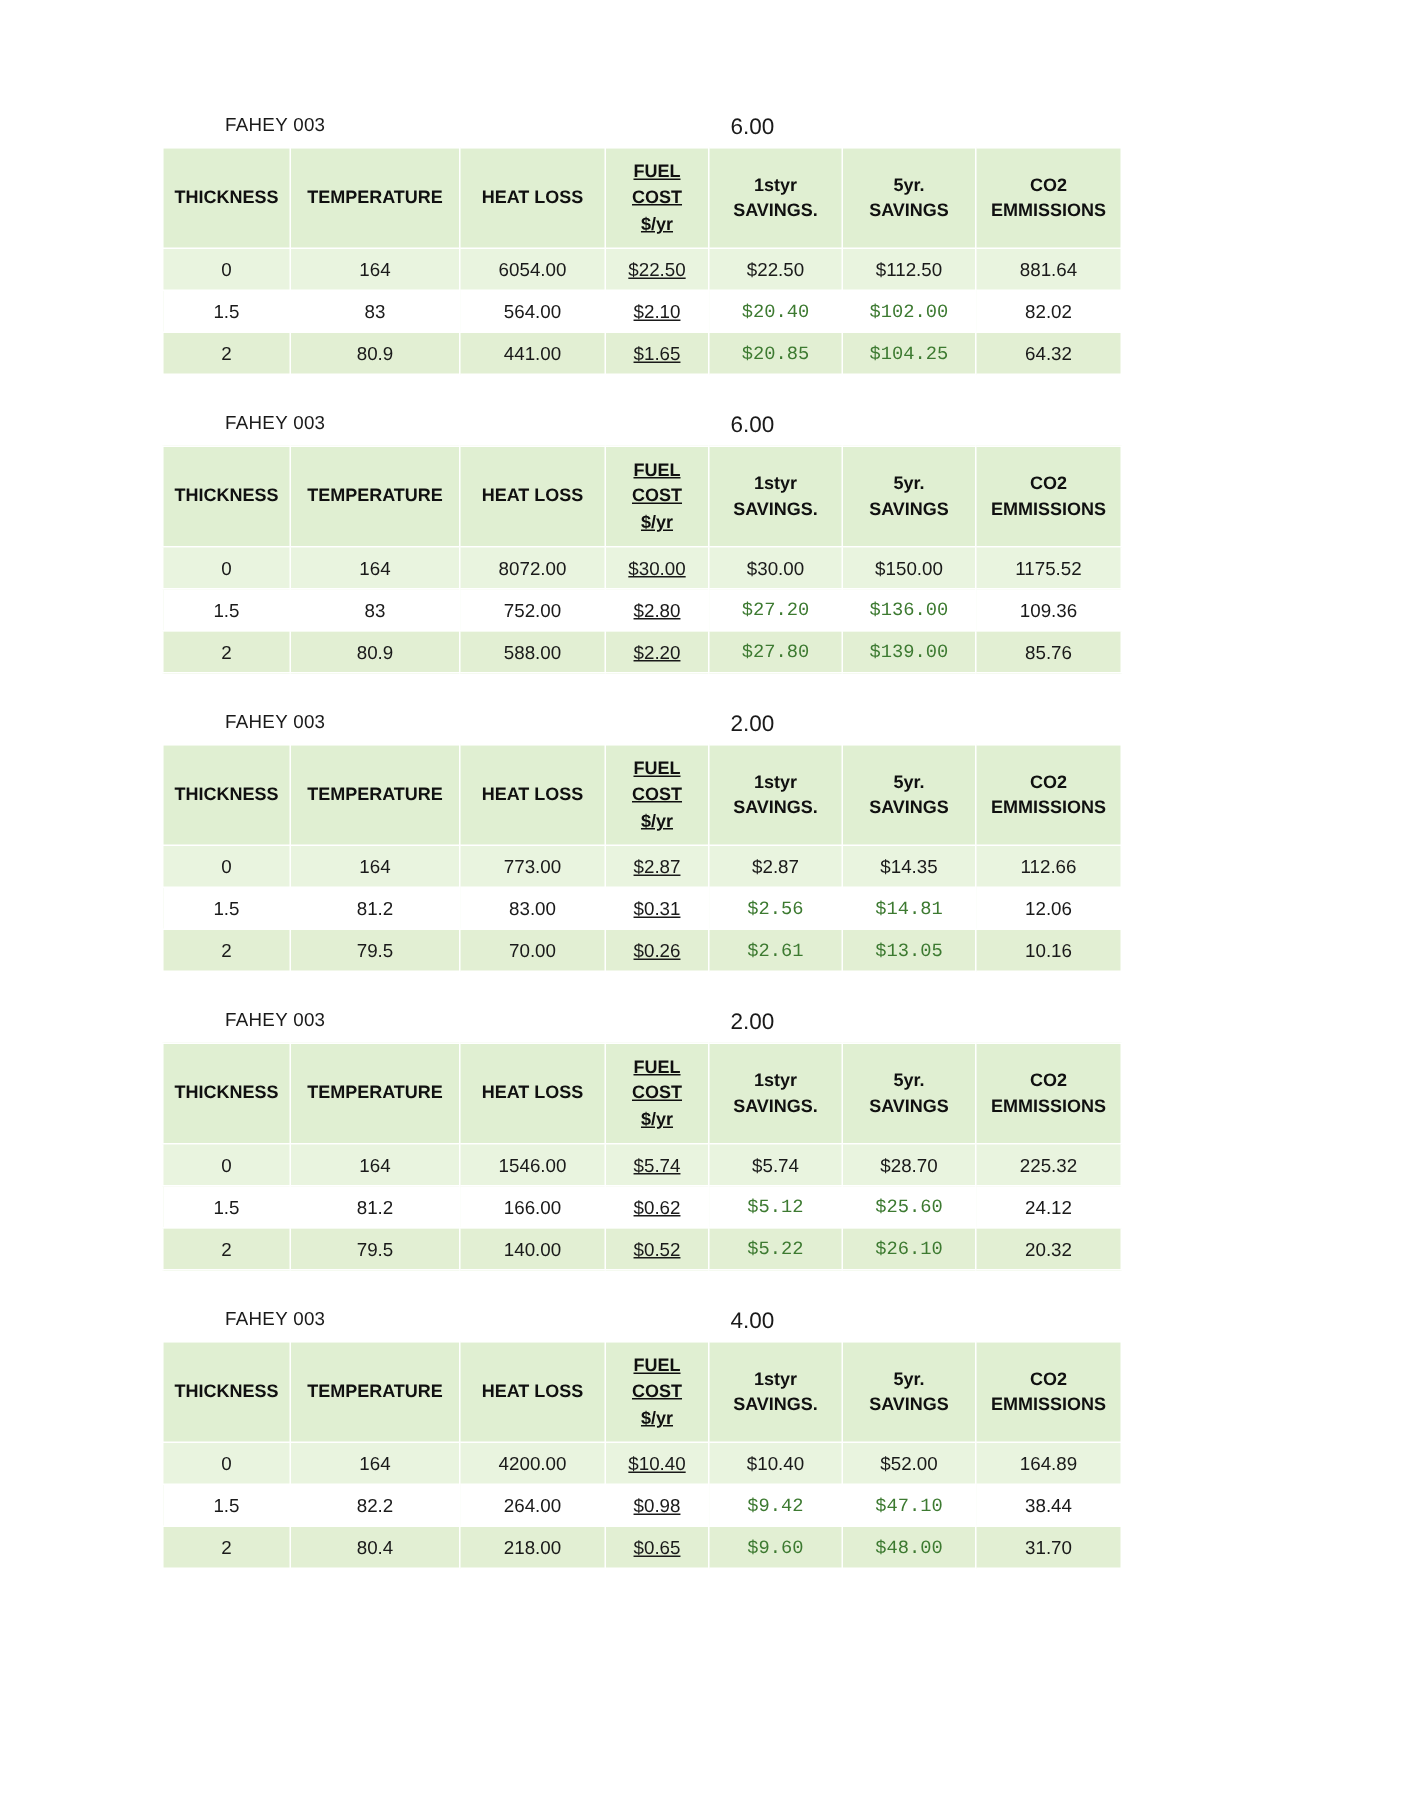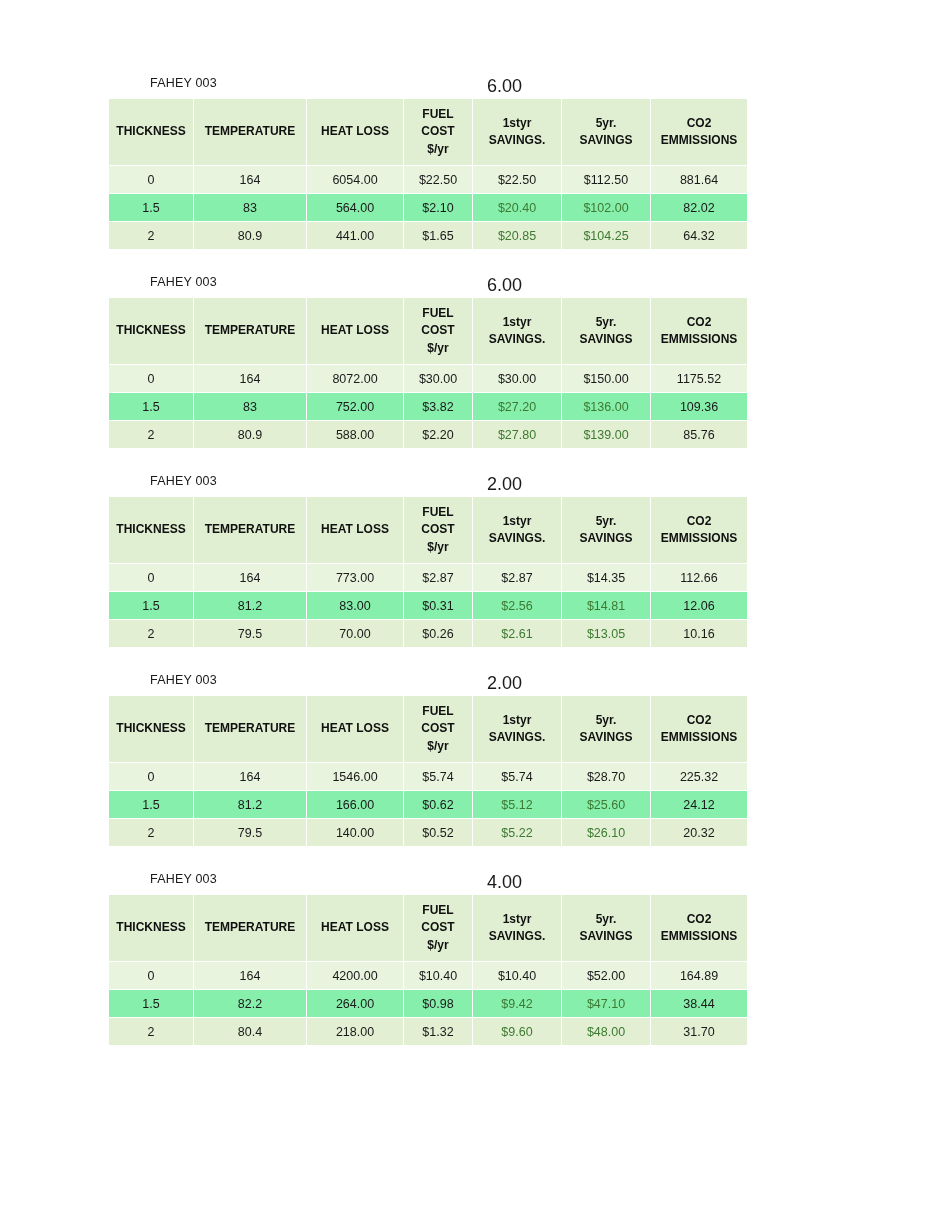--- a/index.html
+++ b/index.html
@@ -34,21 +34,21 @@
     left: 150px;
     top: 0;
     font-size: 12.5px;
     color: #1a1a1a;
     letter-spacing: 0.2px;
   }
   .block-factor {
     position: absolute;
     left: 487px;
     top: 0;
-    font-size: 18px;
+    font-size: 15px;
     color: #1a1a1a;
   }
   table.grid {
     border-collapse: collapse;
     table-layout: fixed;
     margin-left: 108px;
     background: #e6f2da;
   }
   table.grid td, table.grid th {
     border: 1px solid #ffffff;
@@ -66,35 +66,35 @@
     height: 66px;
     line-height: 1.45;
     background: #e0efd2;
     color: #101010;
   }
   table.grid tbody td {
     height: 27px;
     background: #e7f3dc;
   }
   table.grid tbody tr.r1 td { background: #e9f4df; }
-  table.grid tbody tr.r2 td { background: #86efac; }
+  table.grid tbody tr.r2 td { background: #ffffff; }
   table.grid tbody tr.r3 td { background: #e2efd3; }
   td.c-thick, th.c-thick { width: 84px; }
   td.c-temp,  th.c-temp  { width: 112px; }
   td.c-heat,  th.c-heat  { width: 96px; }
-  td.c-fuel,  th.c-fuel  { width: 68px; }
+  td.c-fuel,  th.c-fuel  { width: 68px; text-decoration: underline; }
   td.c-s1,    th.c-s1    { width: 88px; }
   td.c-s5,    th.c-s5    { width: 88px; }
   td.c-co2,   th.c-co2   { width: 96px; }
 
   td.c-thick { font-weight: bold; }
   td.c-s1 { color: #c00000; }
   td.c-s5 { color: #c00000; }
   tr.r2 td.c-s1, tr.r3 td.c-s1,
-  tr.r2 td.c-s5, tr.r3 td.c-s5 { color: #3d7a31; }
+  tr.r2 td.c-s5, tr.r3 td.c-s5 { color: #3d7a31; font-family: Liberation Mono, monospace; }
   .hdr-line { display: block; }
   .spacer { height: 25px; }
   .top-pad { height: 76px; }
   .bottom-pad { height: 40px; }
 </style>
 </head>
 <body>
 
 <div class="page">
   <div class="top-pad"></div>
@@ -200,21 +200,21 @@
           <td class="c-heat">8072.00</td>
           <td class="c-fuel">$30.00</td>
           <td class="c-s1">$30.00</td>
           <td class="c-s5">$150.00</td>
           <td class="c-co2">1175.52</td>
         </tr>
         <tr class="r2">
           <td class="c-thick">1.5</td>
           <td class="c-temp">83</td>
           <td class="c-heat">752.00</td>
-          <td class="c-fuel">$3.82</td>
+          <td class="c-fuel">$2.80</td>
           <td class="c-s1">$27.20</td>
           <td class="c-s5">$136.00</td>
           <td class="c-co2">109.36</td>
         </tr>
         <tr class="r3">
           <td class="c-thick">2</td>
           <td class="c-temp">80.9</td>
           <td class="c-heat">588.00</td>
           <td class="c-fuel">$2.20</td>
           <td class="c-s1">$27.80</td>
@@ -401,21 +401,21 @@
           <td class="c-heat">264.00</td>
           <td class="c-fuel">$0.98</td>
           <td class="c-s1">$9.42</td>
           <td class="c-s5">$47.10</td>
           <td class="c-co2">38.44</td>
         </tr>
         <tr class="r3">
           <td class="c-thick">2</td>
           <td class="c-temp">80.4</td>
           <td class="c-heat">218.00</td>
-          <td class="c-fuel">$1.32</td>
+          <td class="c-fuel">$0.65</td>
           <td class="c-s1">$9.60</td>
           <td class="c-s5">$48.00</td>
           <td class="c-co2">31.70</td>
         </tr>
       </tbody>
     </table>
   </div>
 
   <div class="bottom-pad"></div>
 </div>

